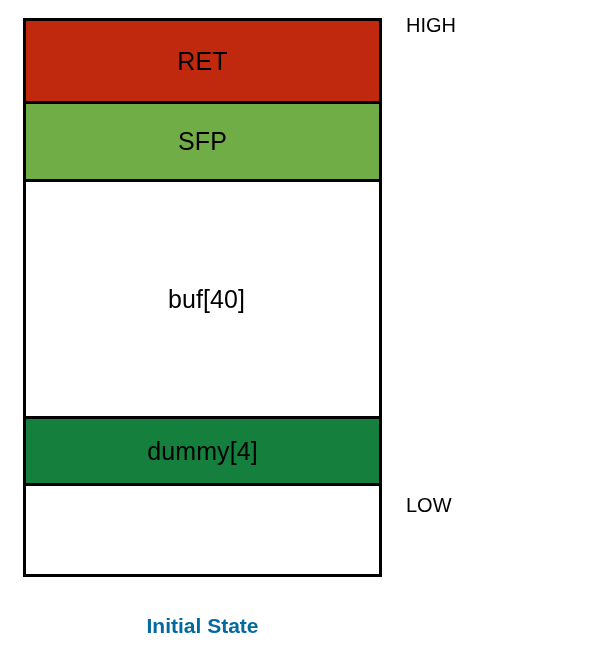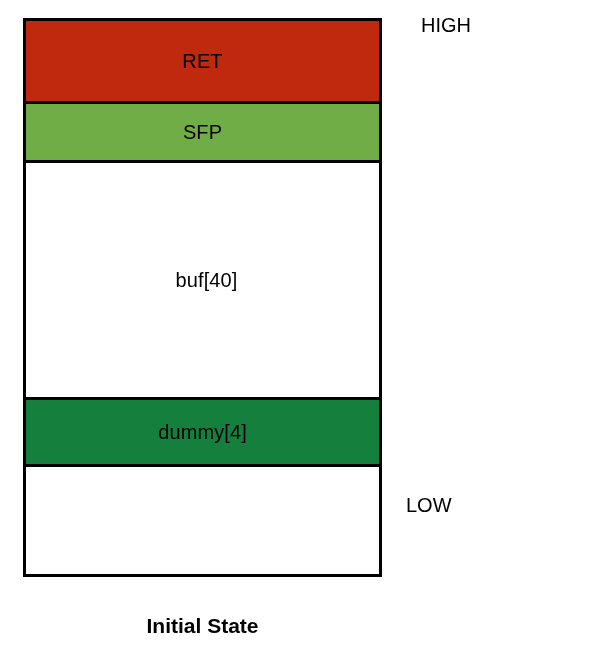--- a/index.html
+++ b/index.html
@@ -35,61 +35,61 @@
     background: #ffffff;
   }
 
   .cell {
     position: relative;
     box-sizing: border-box;
     display: flex;
     align-items: center;
     justify-content: center;
     width: 100%;
-    font-size: 20px;
+    font-size: 25px;
     line-height: 1;
     color: #000000;
     letter-spacing: 0.1px;
   }
   .cell + .cell {
     border-top: 3px solid #000000;
   }
 
   .cell-ret    { height: 80px;  background: #C1290F; }
-  .cell-sfp    { height: 59px;  background: #70AD47; }
+  .cell-sfp    { height: 78px;  background: #70AD47; }
   .cell-buf    { height: 237px; background: #ffffff; padding-left: 8px; }
   .cell-dummy  { height: 67px;  background: #15803d; }
   .cell-empty  { height: 78px;  background: #ffffff; }
 
   .cell-label {
     pointer-events: none;
   }
 
   
   .marker {
     position: absolute;
     font-size: 20px;
     line-height: 1;
     color: #000000;
     white-space: nowrap;
   }
-  .marker-high { left: 421px; top: 15px; }
+  .marker-high { left: 406px; top: 15px; }
   .marker-low  { left: 406px; top: 481px; margin-top: 14px; }
 
   
   .caption {
     position: absolute;
     left: 0;
     top: 615px;
     width: 405px;
     text-align: center;
     font-size: 21px;
     font-weight: bold;
     line-height: 1;
-    color: #000000;
+    color: #0369a1;
   }
 </style>
 </head>
 <body>
 
 <div id="canvas">
 
   <div class="stack">
 
     <div class="cell cell-ret">

